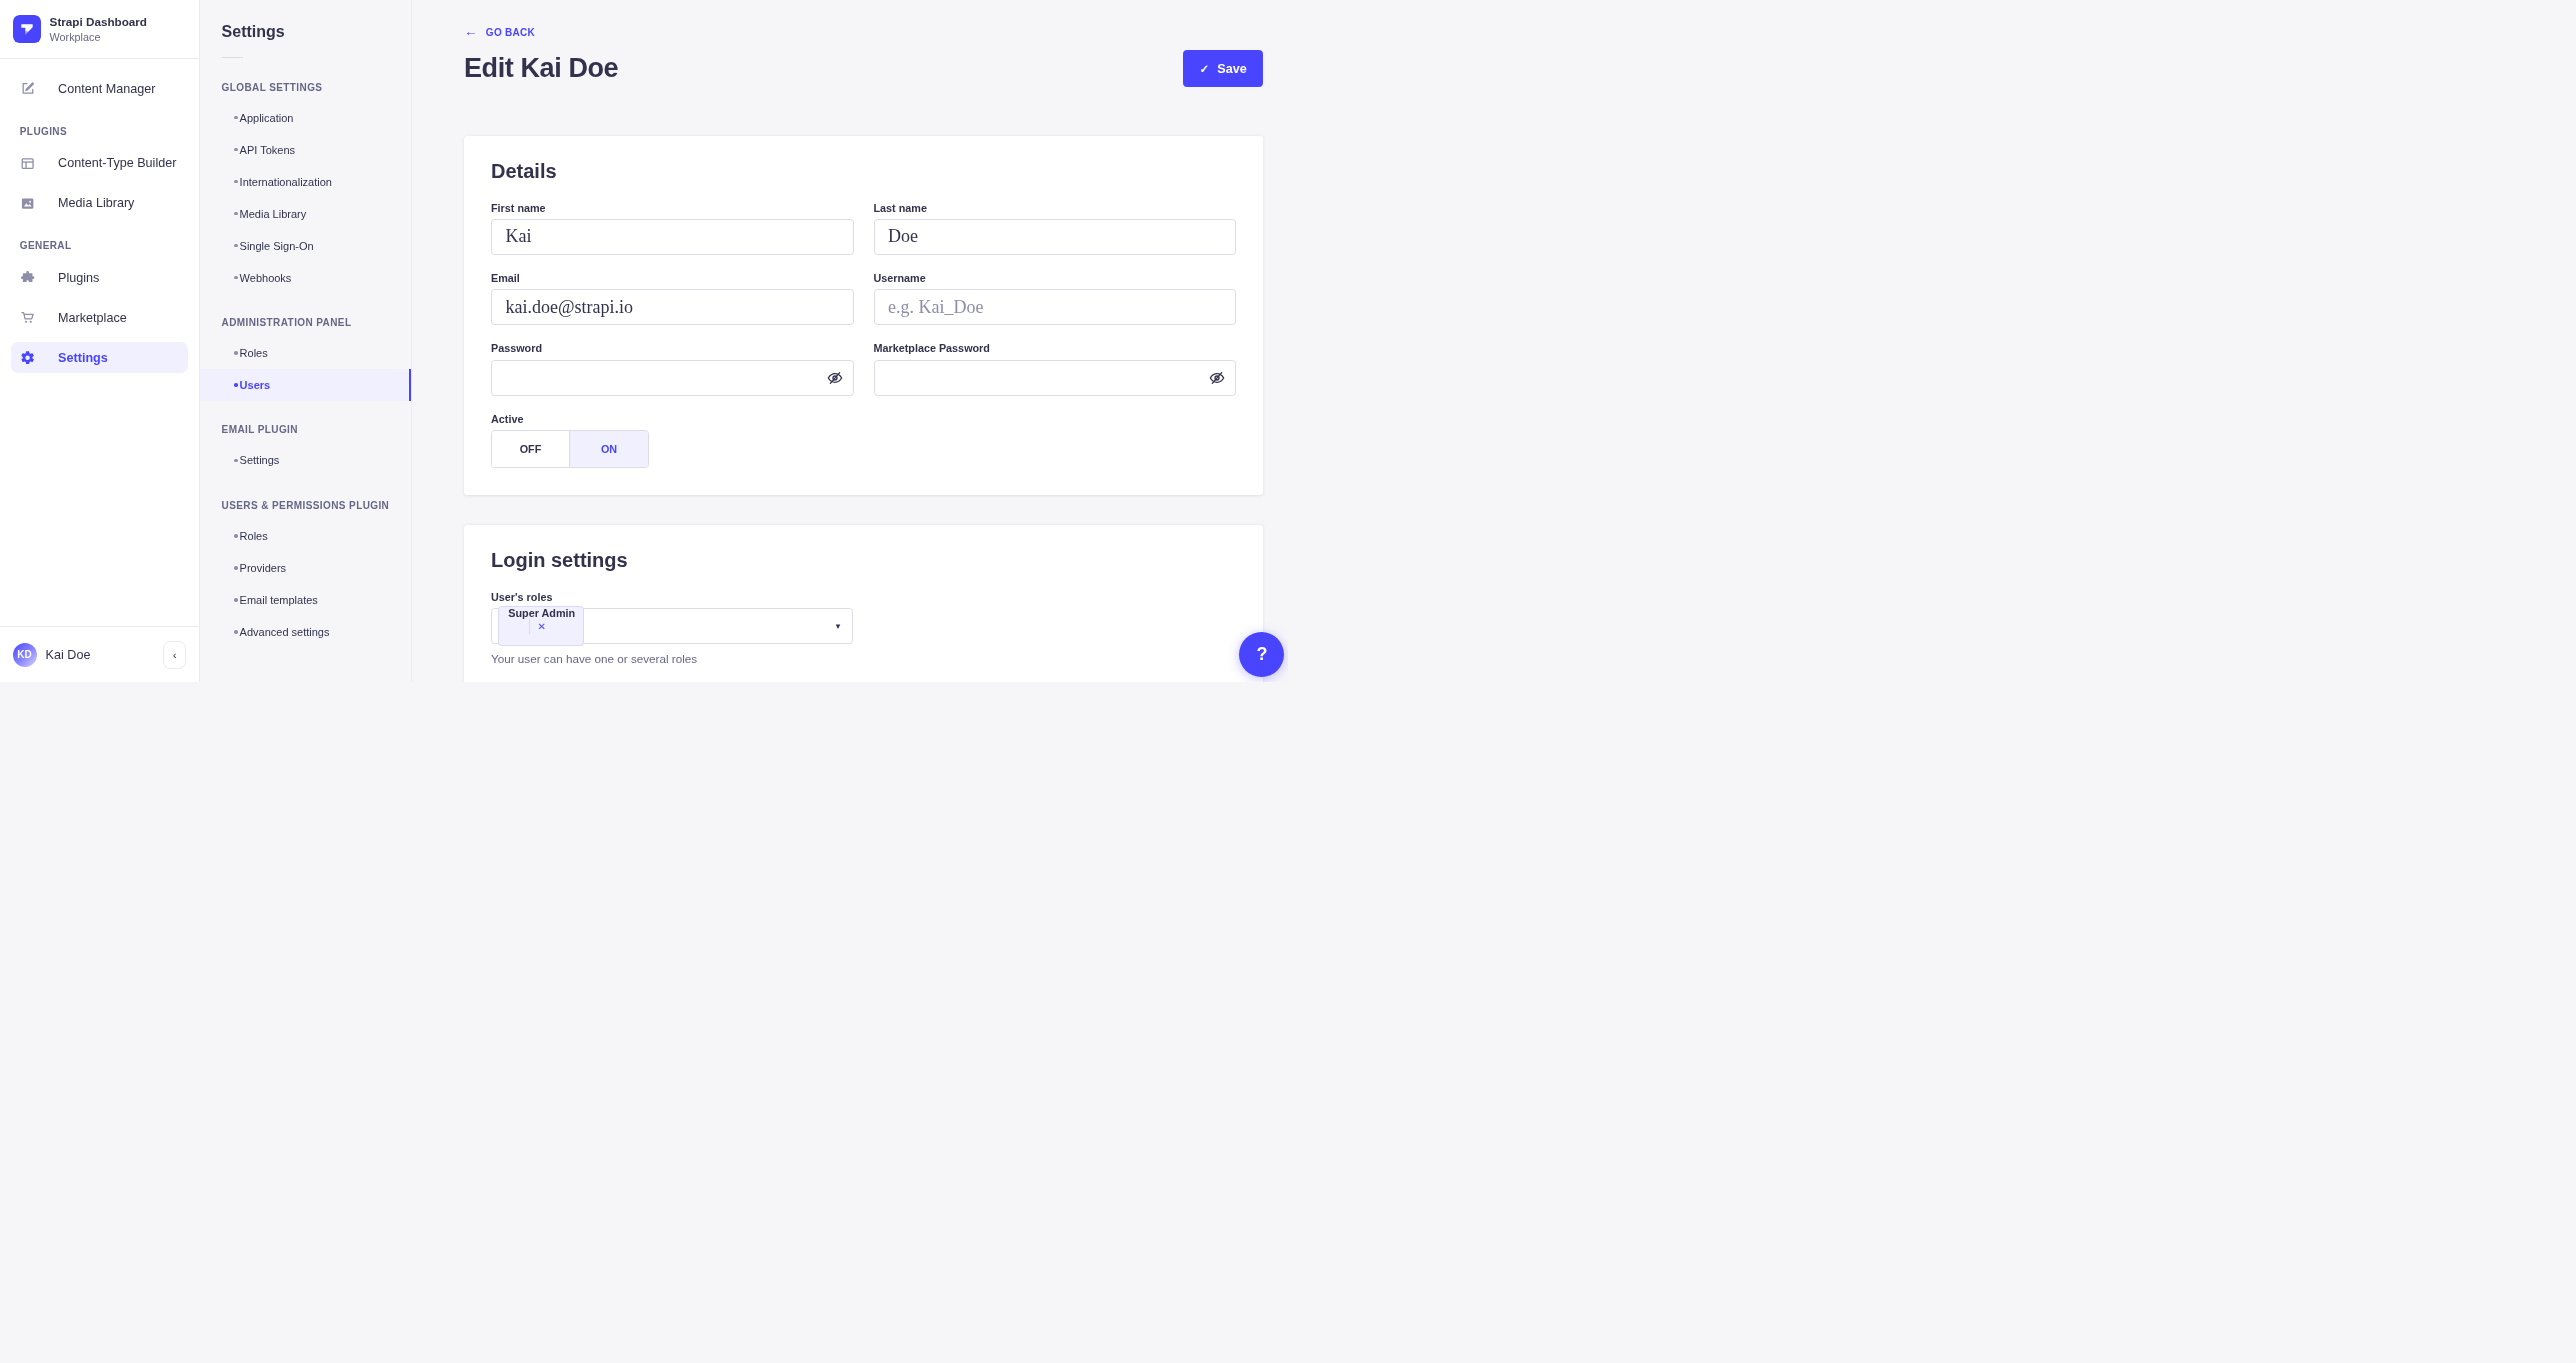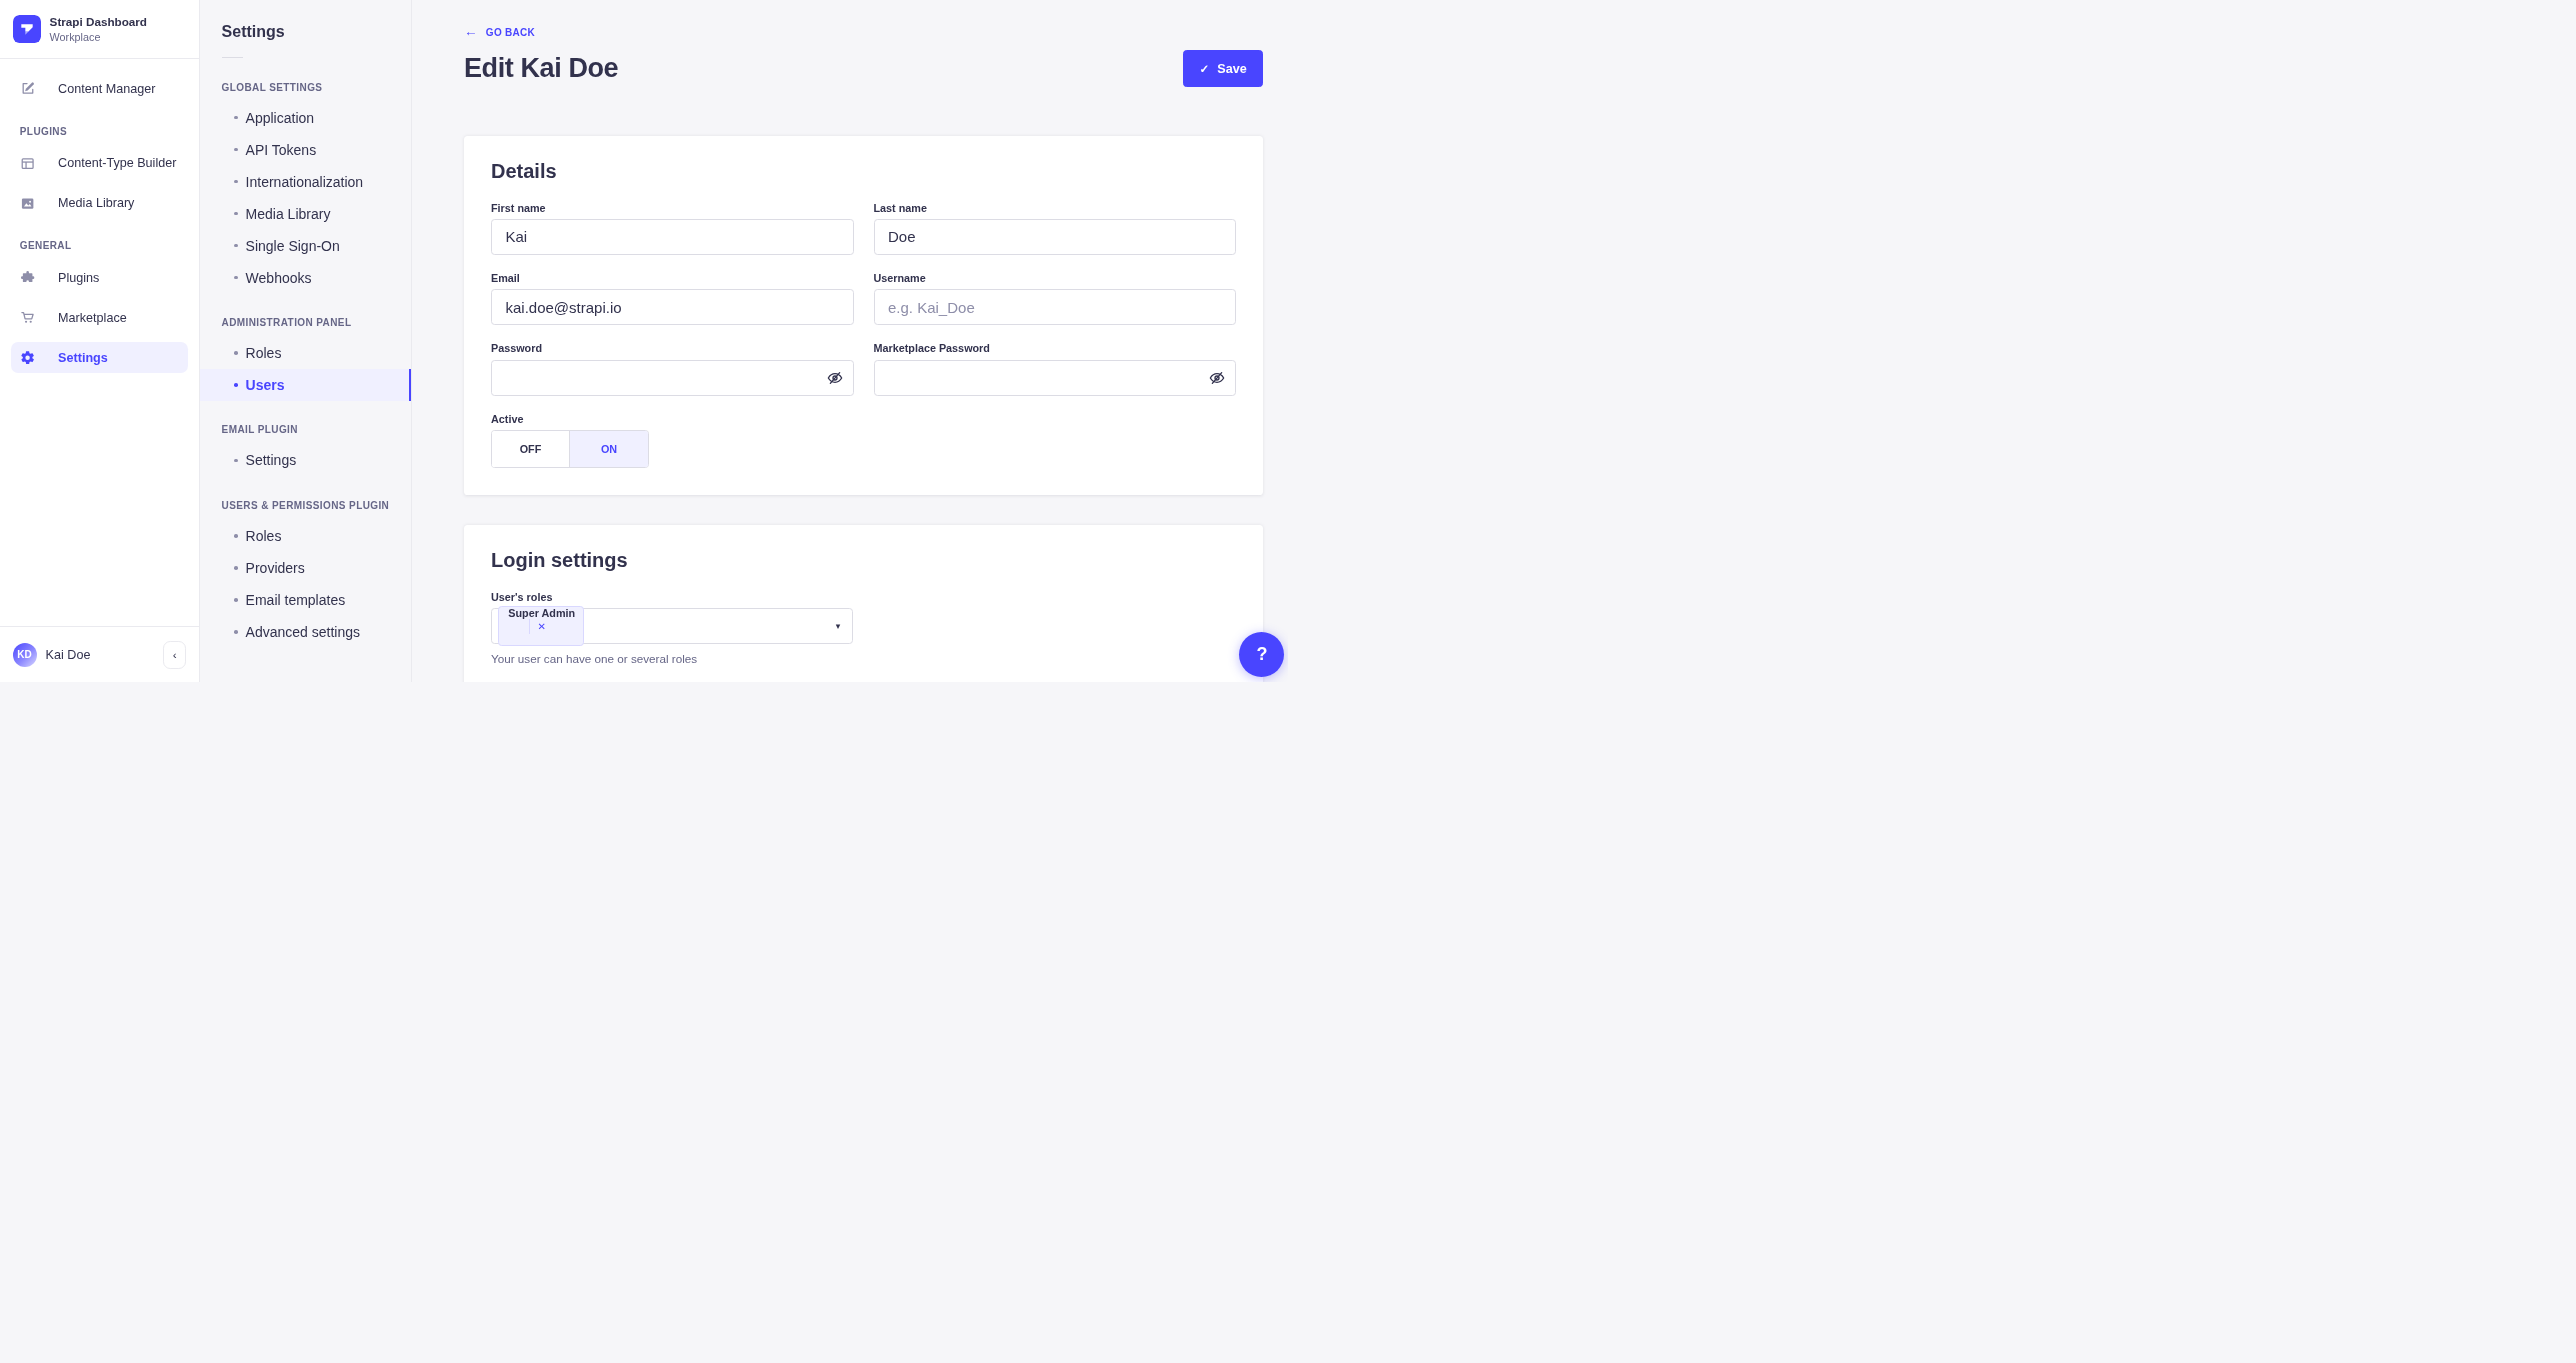--- a/index.html
+++ b/index.html
@@ -28,21 +28,21 @@
             background:linear-gradient(135deg,#4945ff 0%,#8c88ff 55%,#d9d8ff 100%);
             color:#fff; font-size:10px; font-weight:bold; display:flex; align-items:center; justify-content:center; }
   .user-name { font-size:12.6px; color:#32324d; flex:1; }
   .collapse-btn { width:23.4px; height:28px; border:0.9px solid #eaeaef; border-radius:7.2px; background:#fff; color:#32324d; font-size:11.7px; display:flex; align-items:center; justify-content:center; cursor:pointer; }
 
   
   .subnav { width:212px; min-width:212px; background:#f6f6f9; border-right:0.9px solid #eaeaef; padding-top:23.4px; }
   .subnav-title { font-size:16px; font-weight:bold; color:#32324d; padding:0 21.6px; }
   .subnav-divider { width:21.6px; height:0.9px; background:#dcdce4; margin:16px 21.6px 0; }
   .subnav-header { font-size:10px; font-weight:bold; letter-spacing:0.4px; color:#666687; padding:0 21.6px; margin:23.4px 0 9px; }
-  .subnav-item { position:relative; display:flex; align-items:center; gap:8px; height:32px; padding:0 21.6px 0 34px; font-size:14px; color:#32324d; cursor:pointer;text-align:right; }
+  .subnav-item { position:relative; display:flex; align-items:center; gap:2px; height:32px; padding:0 21.6px 0 34px; font-size:11px; color:#32324d; cursor:pointer;text-align:right; }
   .bullet { width:3.6px; height:3.6px; border-radius:50%; background:#8e8ea9; flex:none; }
   .subnav-item.active { background:#f0f0ff; color:#4945ff; font-weight:bold; }
   .subnav-item.active .bullet { background:#4945ff; }
   .subnav-item.active::after { content:""; position:absolute; right:0; top:0; bottom:0; width:1.8px; background:#4945ff; }
 
   
   .main { flex:1; position:relative; padding:23.4px 25px 0 52px; overflow:hidden; }
   .back-row { display:inline-flex; align-items:center; gap:8px; color:#4945ff; font-size:10px; font-weight:bold; letter-spacing:0.3px; cursor:pointer; }
   .back-arrow { font-size:13.5px; line-height:1; }
   .title-row { display:flex; justify-content:space-between; align-items:center; margin-top:10.8px; }
@@ -50,21 +50,21 @@
   .save-btn { display:flex; align-items:center; gap:8px; background:#4945ff; border:0.9px solid #4945ff; border-radius:3.6px; height:37px; padding:0 15.3px; color:#fff; font-size:12.6px; font-weight:bold; cursor:pointer; font-family:inherit; }
   .save-check { font-size:11.7px; font-weight:bold; }
 
   .card { background:#fff; border-radius:3.6px; box-shadow:0 0.9px 3.6px rgba(33,33,52,.1); padding:23.4px 27px 27px; }
   .card-details { margin-top:49px; }
   .card-login { margin-top:30px; }
   .card-title { font-size:20px; font-weight:bold; color:#32324d; }
 
   .form-grid { display:grid; grid-template-columns:1fr 1fr; column-gap:20px; row-gap:17px; margin-top:19px; }
   .field label { display:block; font-size:10.8px; font-weight:bold; color:#32324d; margin-bottom:5.4px; }
-  .tinput { width:100%; height:36px; border:0.9px solid #dcdce4; border-radius:3.6px; background:#fff; padding:0 13.5px; font-size:15px; color:#32324d; font-family:Liberation Sans, sans-serif; outline:none; }
+  .tinput { width:100%; height:36px; border:0.9px solid #dcdce4; border-radius:3.6px; background:#fff; padding:0 13.5px; font-size:18px; color:#32324d; font-family:Liberation Serif, serif; outline:none; }
   .tinput::placeholder { color:#8e8ea9; }
   .pw-wrap { position:relative; }
   .pw-wrap .tinput { padding-right:38px; }
   .eye-btn { position:absolute; right:10.8px; top:10px; width:16px; height:16px; border:none; background:transparent; color:#32324d; cursor:pointer; padding:0; }
 
   .active-field { margin-top:17px; }
   .active-field > span { display:block; font-size:10.8px; font-weight:bold; color:#32324d; margin-bottom:5.4px; }
   .toggle { display:inline-flex; border:0.9px solid #dcdce4; border-radius:3.6px; overflow:hidden; background:#fff; }
   .toggle-seg { width:78px; height:36px; display:flex; align-items:center; justify-content:center; font-size:10.8px; font-weight:bold; cursor:pointer; }
   .toggle-off { color:#32324d; background:#fff; border-right:0.9px solid #dcdce4; }

